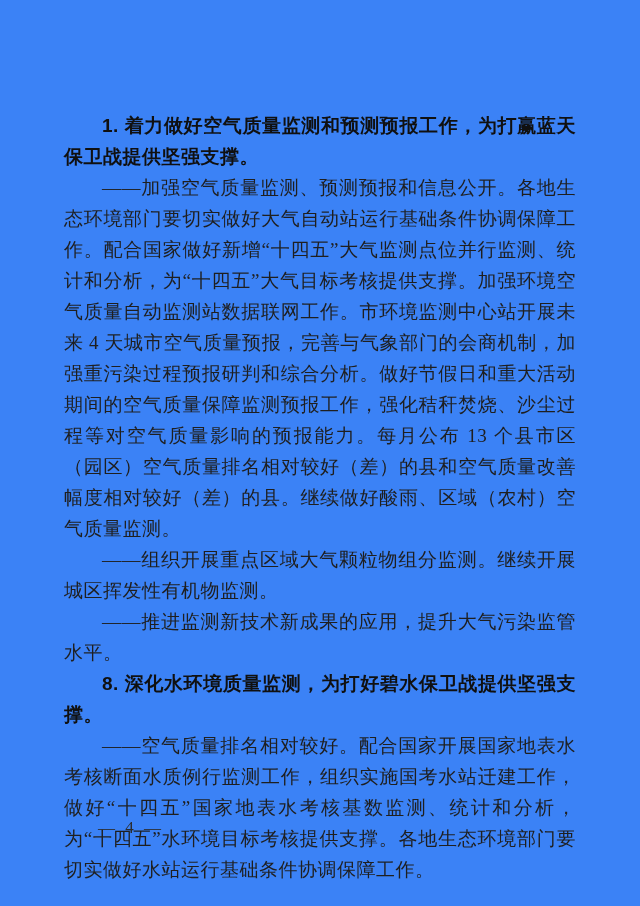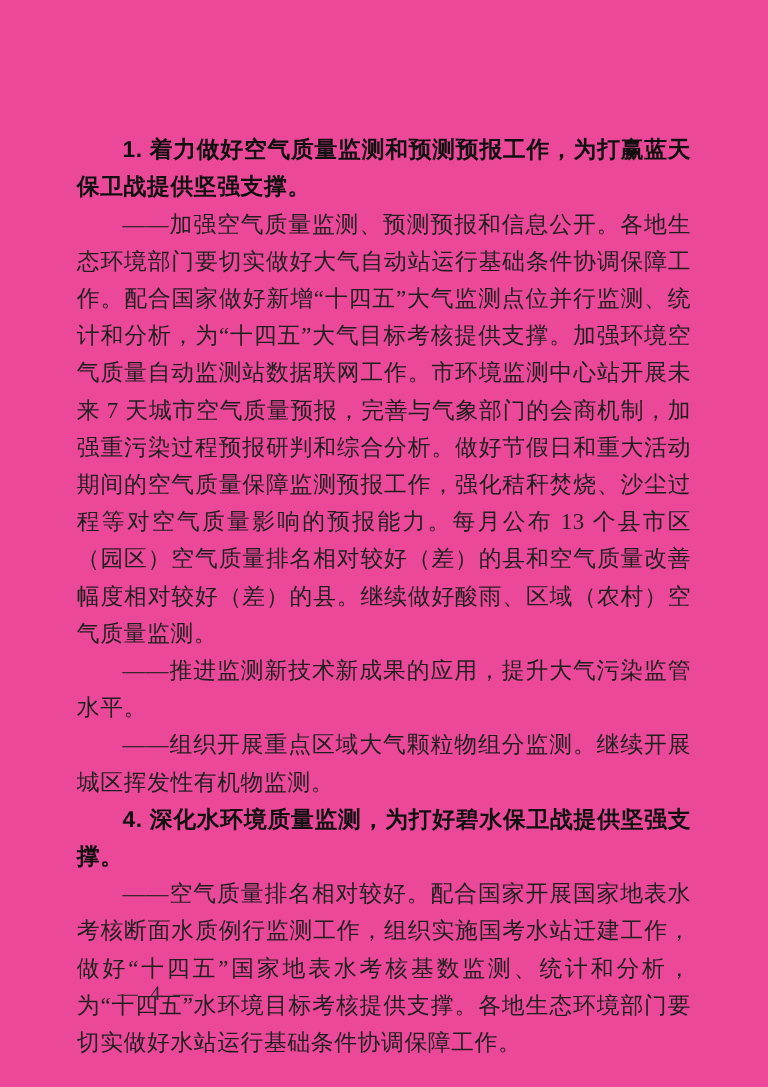--- a/index.html
+++ b/index.html
@@ -4,21 +4,21 @@
 <style>
   html, body {
     margin: 0;
     padding: 0;
     background: #ffffff;
   }
   .page {
     position: relative;
     width: 640px;
     height: 906px;
-    background: #ec4899;
+    background: #3b82f6;
     overflow: hidden;
     font-family: "Liberation Serif", serif;
   }
   .content {
     position: absolute;
     left: 64px;
     top: 110px;
     width: 512px;
   }
   .content p {
@@ -51,21 +51,21 @@
     color: #2b2b2b;
     font-family: "Liberation Serif", serif;
   }
 </style>
 </head>
 <body>
 
 <div class="page">
   <div class="content">
     <p class="head-para">1. 着力做好空气质量监测和预测预报工作，为打赢蓝天保卫战提供坚强支撑。</p>
-    <p class="body-para">——加强空气质量监测、预测预报和信息公开。各地生态环境部门要切实做好大气自动站运行基础条件协调保障工作。配合国家做好新增“十四五”大气监测点位并行监测、统计和分析，为“十四五”大气目标考核提供支撑。加强环境空气质量自动监测站数据联网工作。市环境监测中心站开展未来 7 天城市空气质量预报，完善与气象部门的会商机制，加强重污染过程预报研判和综合分析。做好节假日和重大活动期间的空气质量保障监测预报工作，强化秸秆焚烧、沙尘过程等对空气质量影响的预报能力。每月公布 13 个县市区（园区）空气质量排名相对较好（差）的县和空气质量改善幅度相对较好（差）的县。继续做好酸雨、区域（农村）空气质量监测。</p>
+    <p class="body-para">——加强空气质量监测、预测预报和信息公开。各地生态环境部门要切实做好大气自动站运行基础条件协调保障工作。配合国家做好新增“十四五”大气监测点位并行监测、统计和分析，为“十四五”大气目标考核提供支撑。加强环境空气质量自动监测站数据联网工作。市环境监测中心站开展未来 4 天城市空气质量预报，完善与气象部门的会商机制，加强重污染过程预报研判和综合分析。做好节假日和重大活动期间的空气质量保障监测预报工作，强化秸秆焚烧、沙尘过程等对空气质量影响的预报能力。每月公布 13 个县市区（园区）空气质量排名相对较好（差）的县和空气质量改善幅度相对较好（差）的县。继续做好酸雨、区域（农村）空气质量监测。</p>
+    <p class="body-para">——组织开展重点区域大气颗粒物组分监测。继续开展城区挥发性有机物监测。</p>
     <p class="body-para">——推进监测新技术新成果的应用，提升大气污染监管水平。</p>
-    <p class="body-para">——组织开展重点区域大气颗粒物组分监测。继续开展城区挥发性有机物监测。</p>
-    <p class="head-para">4. 深化水环境质量监测，为打好碧水保卫战提供坚强支撑。</p>
+    <p class="head-para">8. 深化水环境质量监测，为打好碧水保卫战提供坚强支撑。</p>
     <p class="body-para">——空气质量排名相对较好。配合国家开展国家地表水考核断面水质例行监测工作，组织实施国考水站迁建工作，做好“十四五”国家地表水考核基数监测、统计和分析，为“十四五”水环境目标考核提供支撑。各地生态环境部门要切实做好水站运行基础条件协调保障工作。</p>
   </div>
 
   <div class="page-footer">— 4 —</div>
 </div>
 
 </body></html>

